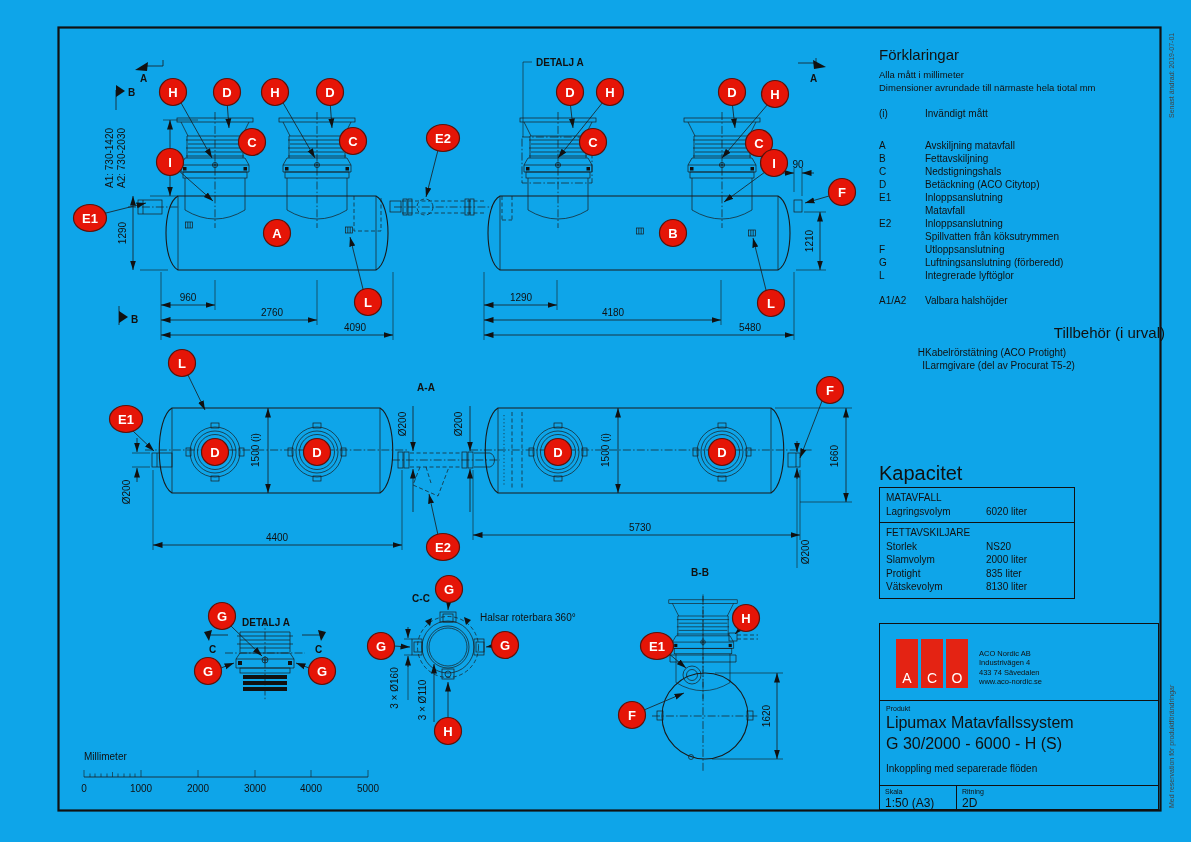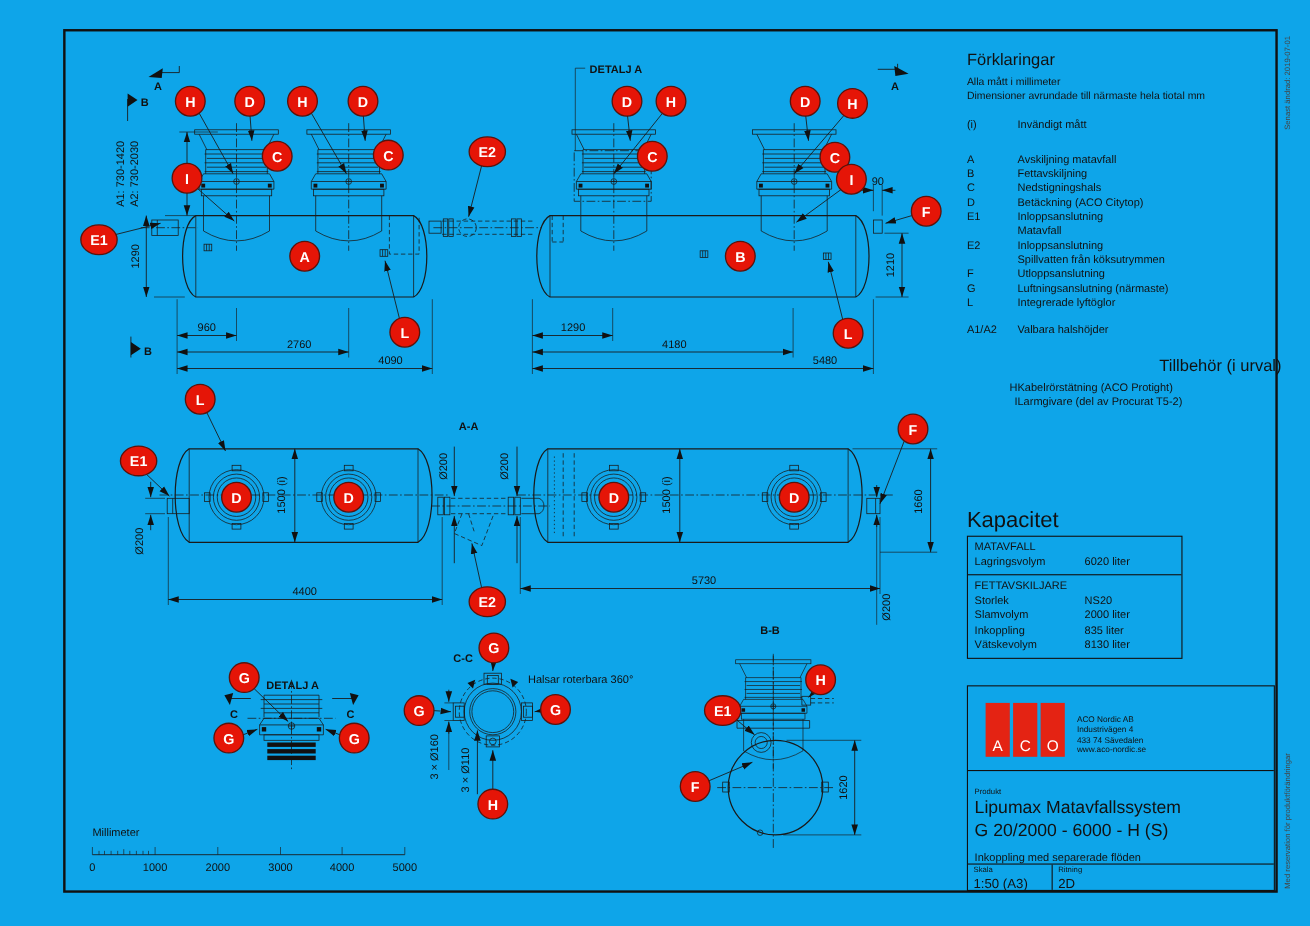--- a/index.html
+++ b/index.html
@@ -34,21 +34,21 @@
   #kapacitet-box{left:879px;top:487px;width:194px;border:1.2px solid #111;font-size:10px;}
   .cap-sec{padding:3px 6px 4px 6px;}
   .cap-sec.first{border-bottom:1.2px solid #111;}
   .cap-row{display:flex;line-height:13.5px;}
   .cap-row .cl{width:100px;flex:none;}
   #titleblock{left:879px;top:623px;width:280px;height:187px;border:1.5px solid #111;box-sizing:border-box;}
   #logo-sec{position:relative;height:76px;}
   .logo-rect{position:absolute;top:15px;width:22px;height:49px;background:#e42313;color:#fff;
              display:flex;align-items:flex-end;justify-content:center;font-size:14px;font-weight:400;padding-bottom:2px;box-sizing:border-box;}
   #company{position:absolute;left:99px;top:25px;font-size:7.5px;line-height:9.3px;}
-  #product-sec{border-top:1.3px solid #111;padding:16px 6px 0 6px;height:84px;box-sizing:content-box;}
+  #product-sec{border-top:1.3px solid #111;padding:4px 6px 0 6px;height:84px;box-sizing:content-box;}
   .small-label{font-size:7px;}
   .prod-line{font-size:16px;line-height:21px;}
   .prod-sub{font-size:10px;margin-top:9px;}
   #tb-bottom{position:absolute;left:0;right:0;bottom:0;height:23px;border-top:1.3px solid #111;display:flex;}
   .tb-cell{padding:2px 5px;box-sizing:border-box;}
   .tb-cell.c1{width:76px;flex:none;}
   .tb-cell.c2{flex:1;border-left:1.3px solid #111;}
   .tb-val{font-size:12px;margin-top:1px;}
   .vtext{position:absolute;font-size:7px;color:#444;transform:rotate(-90deg);transform-origin:0 0;white-space:nowrap;}
 </style>
@@ -631,21 +631,21 @@
     <div class="lg-row">
           <span class="k"></span>
           <span>Spillvatten från köksutrymmen</span>
         </div>
     <div class="lg-row">
           <span class="k">F</span>
           <span>Utloppsanslutning</span>
         </div>
     <div class="lg-row">
           <span class="k">G</span>
-          <span>Luftningsanslutning (närmaste)</span>
+          <span>Luftningsanslutning (förberedd)</span>
         </div>
     <div class="lg-row">
           <span class="k">L</span>
           <span>Integrerade lyftöglor</span>
         </div>
     <div class="sp12"></div>
     <div class="lg-row">
           <span class="k">A1/A2</span>
           <span>Valbara halshöjder</span>
         </div>
@@ -680,21 +680,21 @@
         </div>
     <div class="cap-row">
           <span class="cl">Storlek</span>
           <span>NS20</span>
         </div>
     <div class="cap-row">
           <span class="cl">Slamvolym</span>
           <span>2000 liter</span>
         </div>
     <div class="cap-row">
-          <span class="cl">Inkoppling</span>
+          <span class="cl">Protight</span>
           <span>835 liter</span>
         </div>
     <div class="cap-row">
           <span class="cl">Vätskevolym</span>
           <span>8130 liter</span>
         </div>
   </div>
 </div>
 
 <div id="titleblock" class="abs">
@@ -711,21 +711,21 @@
     <div id="company">
       <div>ACO Nordic AB</div>
       <div>Industrivägen 4</div>
       <div>433 74  Sävedalen</div>
       <div>www.aco-nordic.se</div>
     </div>
   </div>
   <div id="product-sec">
     <div class="small-label">Produkt</div>
     <div class="prod-line">Lipumax Matavfallssystem</div>
-    <div class="prod-line">G 20/2000 - 6000 - H (S)</div>
+    <div class="prod-line">G 30/2000 - 6000 - H (S)</div>
     <div class="prod-sub">Inkoppling med separerade flöden</div>
   </div>
   <div id="tb-bottom">
     <div class="tb-cell c1">
       <div class="small-label">Skala</div>
       <div class="tb-val">1:50 (A3)</div>
     </div>
     <div class="tb-cell c2">
       <div class="small-label">Ritning</div>
       <div class="tb-val">2D</div>

